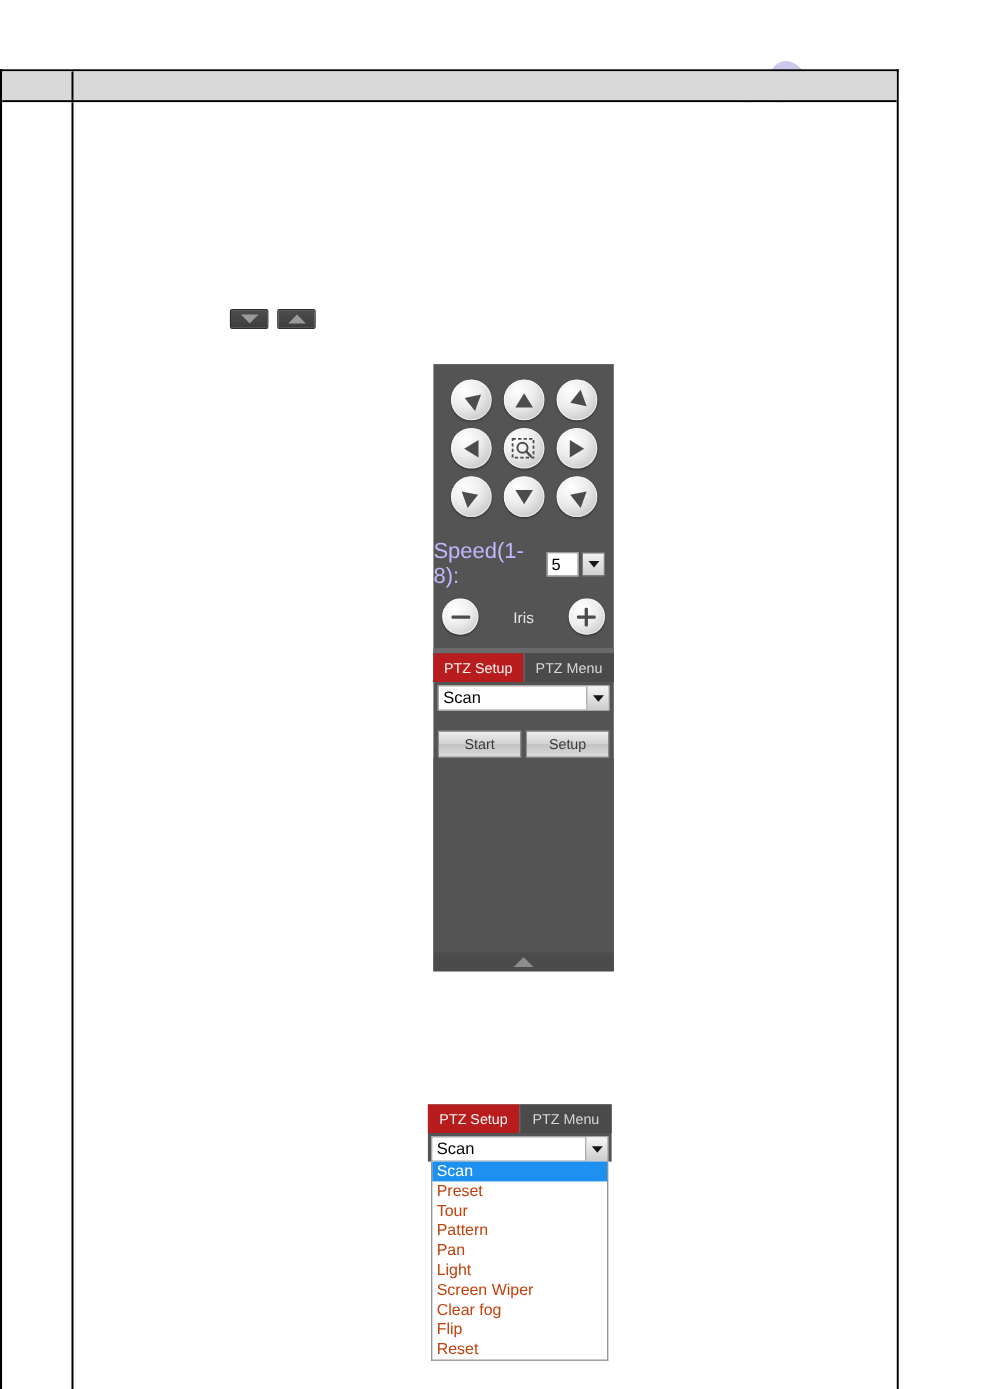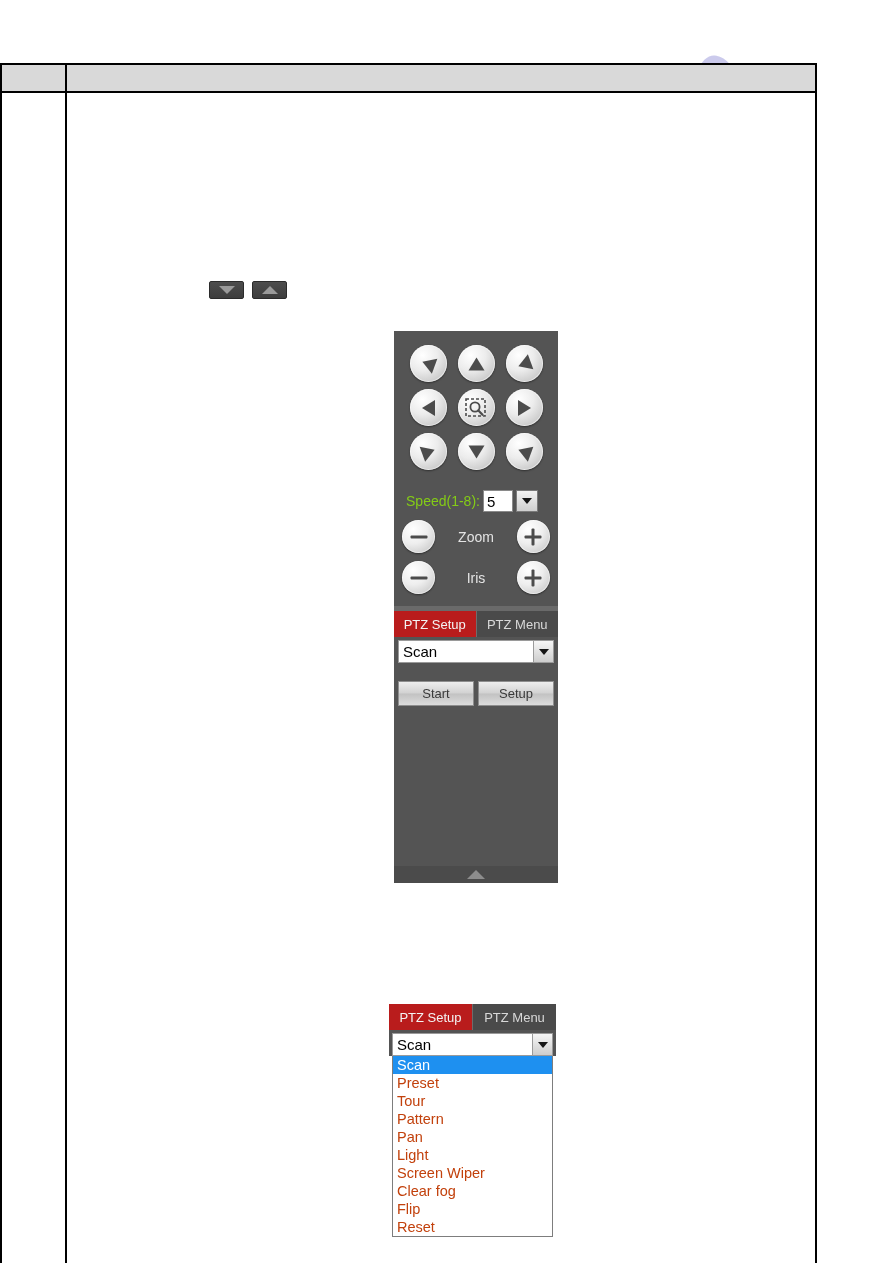--- a/index.html
+++ b/index.html
@@ -141,22 +141,22 @@
   .zoomicon { width: 24px; height: 22px; position: relative; }
 
   
   .speed-row {
     display: flex; align-items: center; justify-content: center;
     gap: 3px;
     margin: 9px 0 6px 0;
     padding-right: 8px;
   }
   .speed-label {
-    color: #84cc16;
-    font-size: 14px;
+    color: #c4b5fd;
+    font-size: 20px;
   }
   .speed-val {
     width: 30px; height: 22px;
     background: #fff;
     border: 1px solid #8a8a8a;
     color: #000;
     font-size: 15px;
     display: flex; align-items: center;
     padding-left: 3px;
   }
@@ -384,30 +384,20 @@
 
     <div class="speed-row">
       <span class="speed-label">Speed(1-8):</span>
       <span class="speed-val">5</span>
       <span class="speed-arrow">
         <span class="caret"></span>
       </span>
     </div>
 
     <div class="zfi">
-      <div class="zfi-row">
-        <span class="pmbtn">
-          <span class="bar-h"></span>
-        </span>
-        <span class="zfi-label">Zoom</span>
-        <span class="pmbtn">
-          <span class="bar-h"></span>
-          <span class="bar-v"></span>
-        </span>
-      </div>
       <div class="zfi-row">
         <span class="pmbtn">
           <span class="bar-h"></span>
         </span>
         <span class="zfi-label">Iris</span>
         <span class="pmbtn">
           <span class="bar-h"></span>
           <span class="bar-v"></span>
         </span>
       </div>

